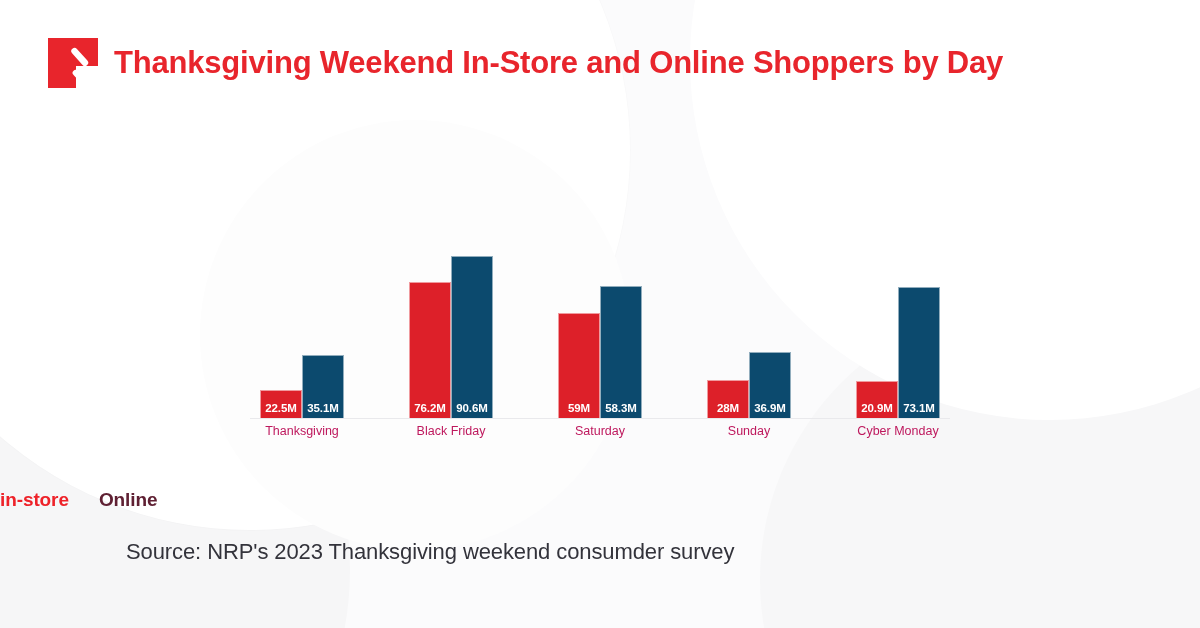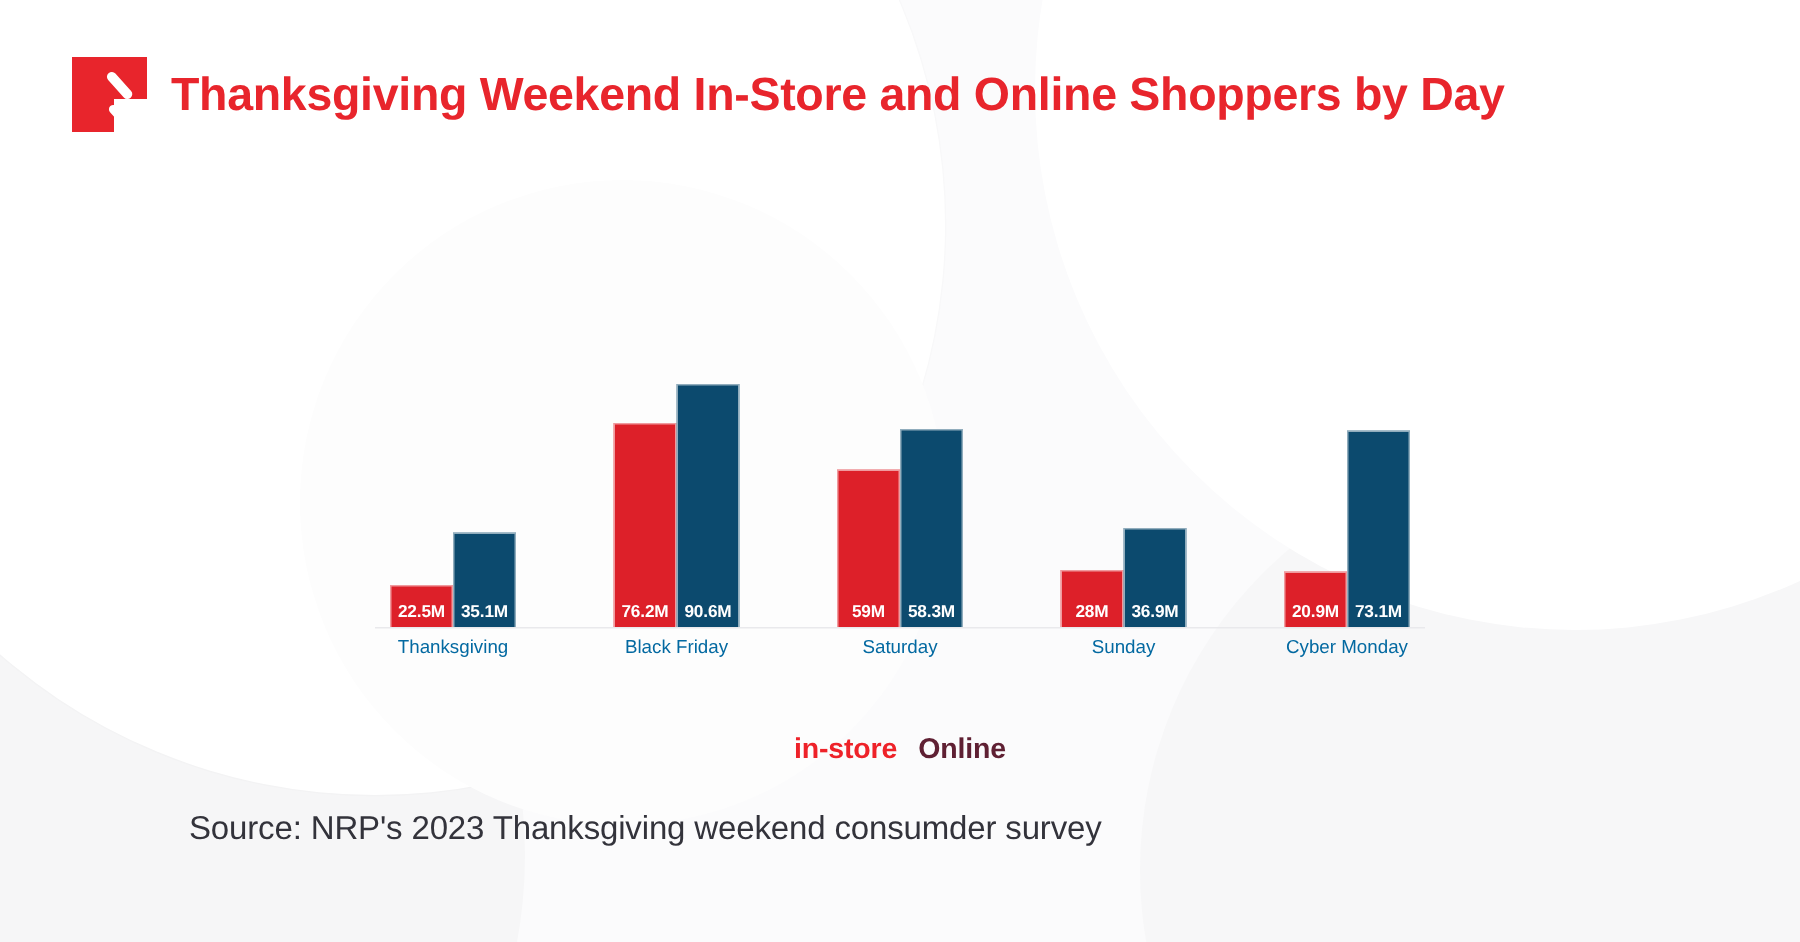--- a/index.html
+++ b/index.html
@@ -134,33 +134,32 @@
     white-space:nowrap;
     line-height:1;
   }
 
   .cat-label {
     position:absolute;
     top:194px;
     left:50%;
     transform:translateX(-50%);
     font-size:12.5px;
-    color:#0369a1;
+    color:#be185d;
     white-space:nowrap;
   }
 
   
   .legend {
     position:absolute;
     left:0; right:0;
     top:489px;
     display:flex;
-    justify-content:center;
     align-items:baseline;
-    gap:14px;
+    gap:30px;
   }
   .legend-item {
     font-size:19px;
     font-weight:bold;
     letter-spacing:-0.1px;
   }
   .legend-item.instore { color:#ee2229; }
   .legend-item.online  { color:#5f2033; }
 
   

